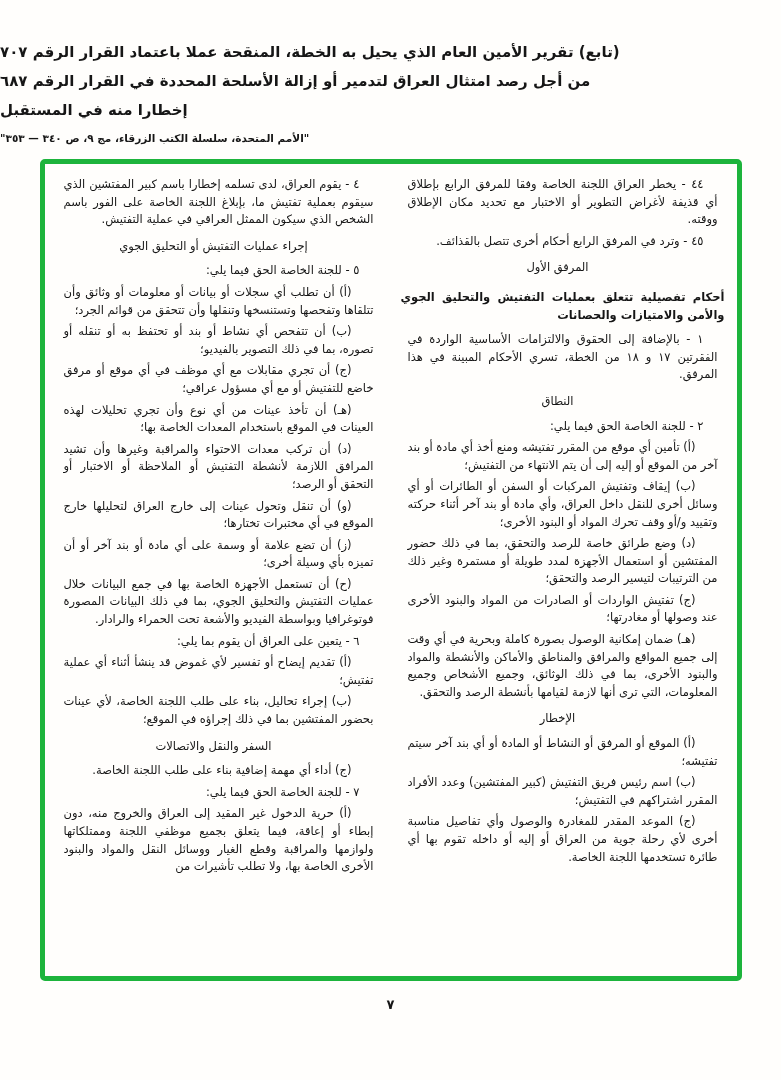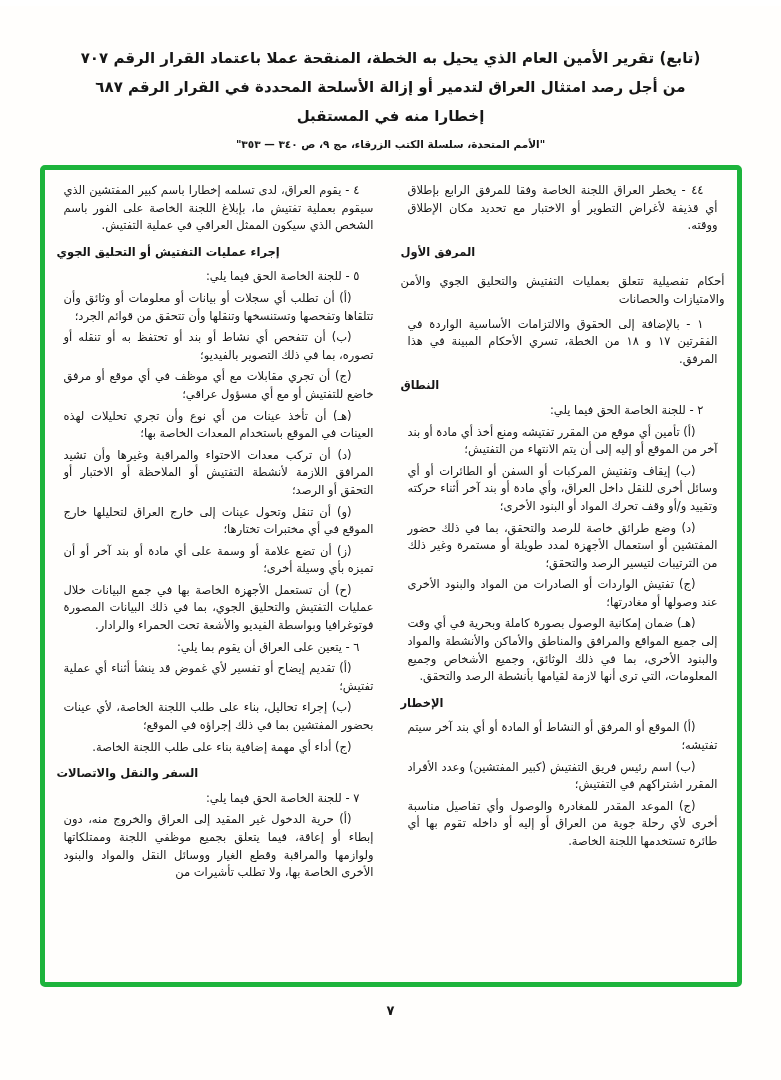--- a/index.html
+++ b/index.html
@@ -16,23 +16,22 @@
   }
   .page {
     position: relative;
     width: 781px;
     height: 1080px;
     background: #fffefc;
   }
   
   .doc-header {
     direction: rtl;
-    text-align: center;
+    text-align: left;
     padding-top: 38px;
-    margin-top: 6px;
   }
   .h-line {
     font-size: 15px;
     font-weight: bold;
     line-height: 29px;
   }
   .h-source {
     font-size: 10.5px;
     font-weight: bold;
     line-height: 18px;
@@ -61,27 +60,27 @@
     min-width: 0;
     text-align: justify;
     font-size: 11.5px;
     line-height: 17.6px;
   }
   
   .block { margin: 0 7px 4px; }
   .block.num  { text-indent: 14px; }
   .block.item { text-indent: 22px; }
   .block.h {
-    font-weight: bold;
-    text-align: left;
+    font-weight: normal;
+    text-align: center;
     text-indent: 10px;
     margin: 9px 0 7px;
   }
   .block.hp {
-    font-weight: normal;
+    font-weight: bold;
     margin: 12px 0 7px;
   }
   
   .page-footer {
     text-align: center;
     font-size: 13px;
     font-weight: bold;
     margin-top: 16px;
   }
 </style>
@@ -96,20 +95,21 @@
     <div class="h-line">إخطارا منه في المستقبل</div>
     <div class="h-source">"الأمم المتحدة، سلسلة الكتب الزرقاء، مج ٩، ص ٣٤٠ — ٣٥٣"</div>
   </header>
 
   <div class="green-box" style="border-color: rgb(29, 180, 60);">
     <div class="columns">
 
       <section class="col">
 
       <p class="block num">٤٤ - يخطر العراق اللجنة الخاصة وفقا للمرفق الرابع بإطلاق أي قذيفة لأغراض التطوير أو الاختبار مع تحديد مكان الإطلاق ووقته.</p>
+          <p class="block num">٤٥ - وترد في المرفق الرابع أحكام أخرى تتصل بالقذائف.</p>
           <p class="block h">المرفق الأول</p>
           <p class="block hp">أحكام تفصيلية تتعلق بعمليات التفتيش والتحليق الجوي والأمن والامتيازات والحصانات</p>
           <p class="block num">١ - بالإضافة إلى الحقوق والالتزامات الأساسية الواردة في الفقرتين ١٧ و ١٨ من الخطة، تسري الأحكام المبينة في هذا المرفق.</p>
           <p class="block h">النطاق</p>
           <p class="block num">٢ - للجنة الخاصة الحق فيما يلي:</p>
           <p class="block item">(أ) تأمين أي موقع من المقرر تفتيشه ومنع أخذ أي مادة أو بند آخر من الموقع أو إليه إلى أن يتم الانتهاء من التفتيش؛</p>
           <p class="block item">(ب) إيقاف وتفتيش المركبات أو السفن أو الطائرات أو أي وسائل أخرى للنقل داخل العراق، وأي مادة أو بند آخر أثناء حركته وتقييد و/أو وقف تحرك المواد أو البنود الأخرى؛</p>
           <p class="block item">(د) وضع طرائق خاصة للرصد والتحقق، بما في ذلك حضور المفتشين أو استعمال الأجهزة لمدد طويلة أو مستمرة وغير ذلك من الترتيبات لتيسير الرصد والتحقق؛</p>
           <p class="block item">(ج) تفتيش الواردات أو الصادرات من المواد والبنود الأخرى عند وصولها أو مغادرتها؛</p>
           <p class="block item">(هـ) ضمان إمكانية الوصول بصورة كاملة وبحرية في أي وقت إلى جميع المواقع والمرافق والمناطق والأماكن والأنشطة والمواد والبنود الأخرى، بما في ذلك الوثائق، وجميع الأشخاص وجميع المعلومات، التي ترى أنها لازمة لقيامها بأنشطة الرصد والتحقق.</p>
@@ -128,22 +128,22 @@
           <p class="block item">(ب) أن تتفحص أي نشاط أو بند أو تحتفظ به أو تنقله أو تصوره، بما في ذلك التصوير بالفيديو؛</p>
           <p class="block item">(ج) أن تجري مقابلات مع أي موظف في أي موقع أو مرفق خاضع للتفتيش أو مع أي مسؤول عراقي؛</p>
           <p class="block item">(هـ) أن تأخذ عينات من أي نوع وأن تجري تحليلات لهذه العينات في الموقع باستخدام المعدات الخاصة بها؛</p>
           <p class="block item">(د) أن تركب معدات الاحتواء والمراقبة وغيرها وأن تشيد المرافق اللازمة لأنشطة التفتيش أو الملاحظة أو الاختبار أو التحقق أو الرصد؛</p>
           <p class="block item">(و) أن تنقل وتحول عينات إلى خارج العراق لتحليلها خارج الموقع في أي مختبرات تختارها؛</p>
           <p class="block item">(ز) أن تضع علامة أو وسمة على أي مادة أو بند آخر أو أن تميزه بأي وسيلة أخرى؛</p>
           <p class="block item">(ح) أن تستعمل الأجهزة الخاصة بها في جمع البيانات خلال عمليات التفتيش والتحليق الجوي، بما في ذلك البيانات المصورة فوتوغرافيا وبواسطة الفيديو والأشعة تحت الحمراء والرادار.</p>
           <p class="block num">٦ - يتعين على العراق أن يقوم بما يلي:</p>
           <p class="block item">(أ) تقديم إيضاح أو تفسير لأي غموض قد ينشأ أثناء أي عملية تفتيش؛</p>
           <p class="block item">(ب) إجراء تحاليل، بناء على طلب اللجنة الخاصة، لأي عينات بحضور المفتشين بما في ذلك إجراؤه في الموقع؛</p>
+          <p class="block h">السفر والنقل والاتصالات</p>
           <p class="block item">(ج) أداء أي مهمة إضافية بناء على طلب اللجنة الخاصة.</p>
-          <p class="block h">السفر والنقل والاتصالات</p>
           <p class="block num">٧ - للجنة الخاصة الحق فيما يلي:</p>
           <p class="block item">(أ) حرية الدخول غير المقيد إلى العراق والخروج منه، دون إبطاء أو إعاقة، فيما يتعلق بجميع موظفي اللجنة وممتلكاتها ولوازمها والمراقبة وقطع الغيار ووسائل النقل والمواد والبنود الأخرى الخاصة بها، ولا تطلب تأشيرات من</p>
         </section>
 
     </div>
   </div>
 
   <footer class="page-footer">٧</footer>
 
 </div>

